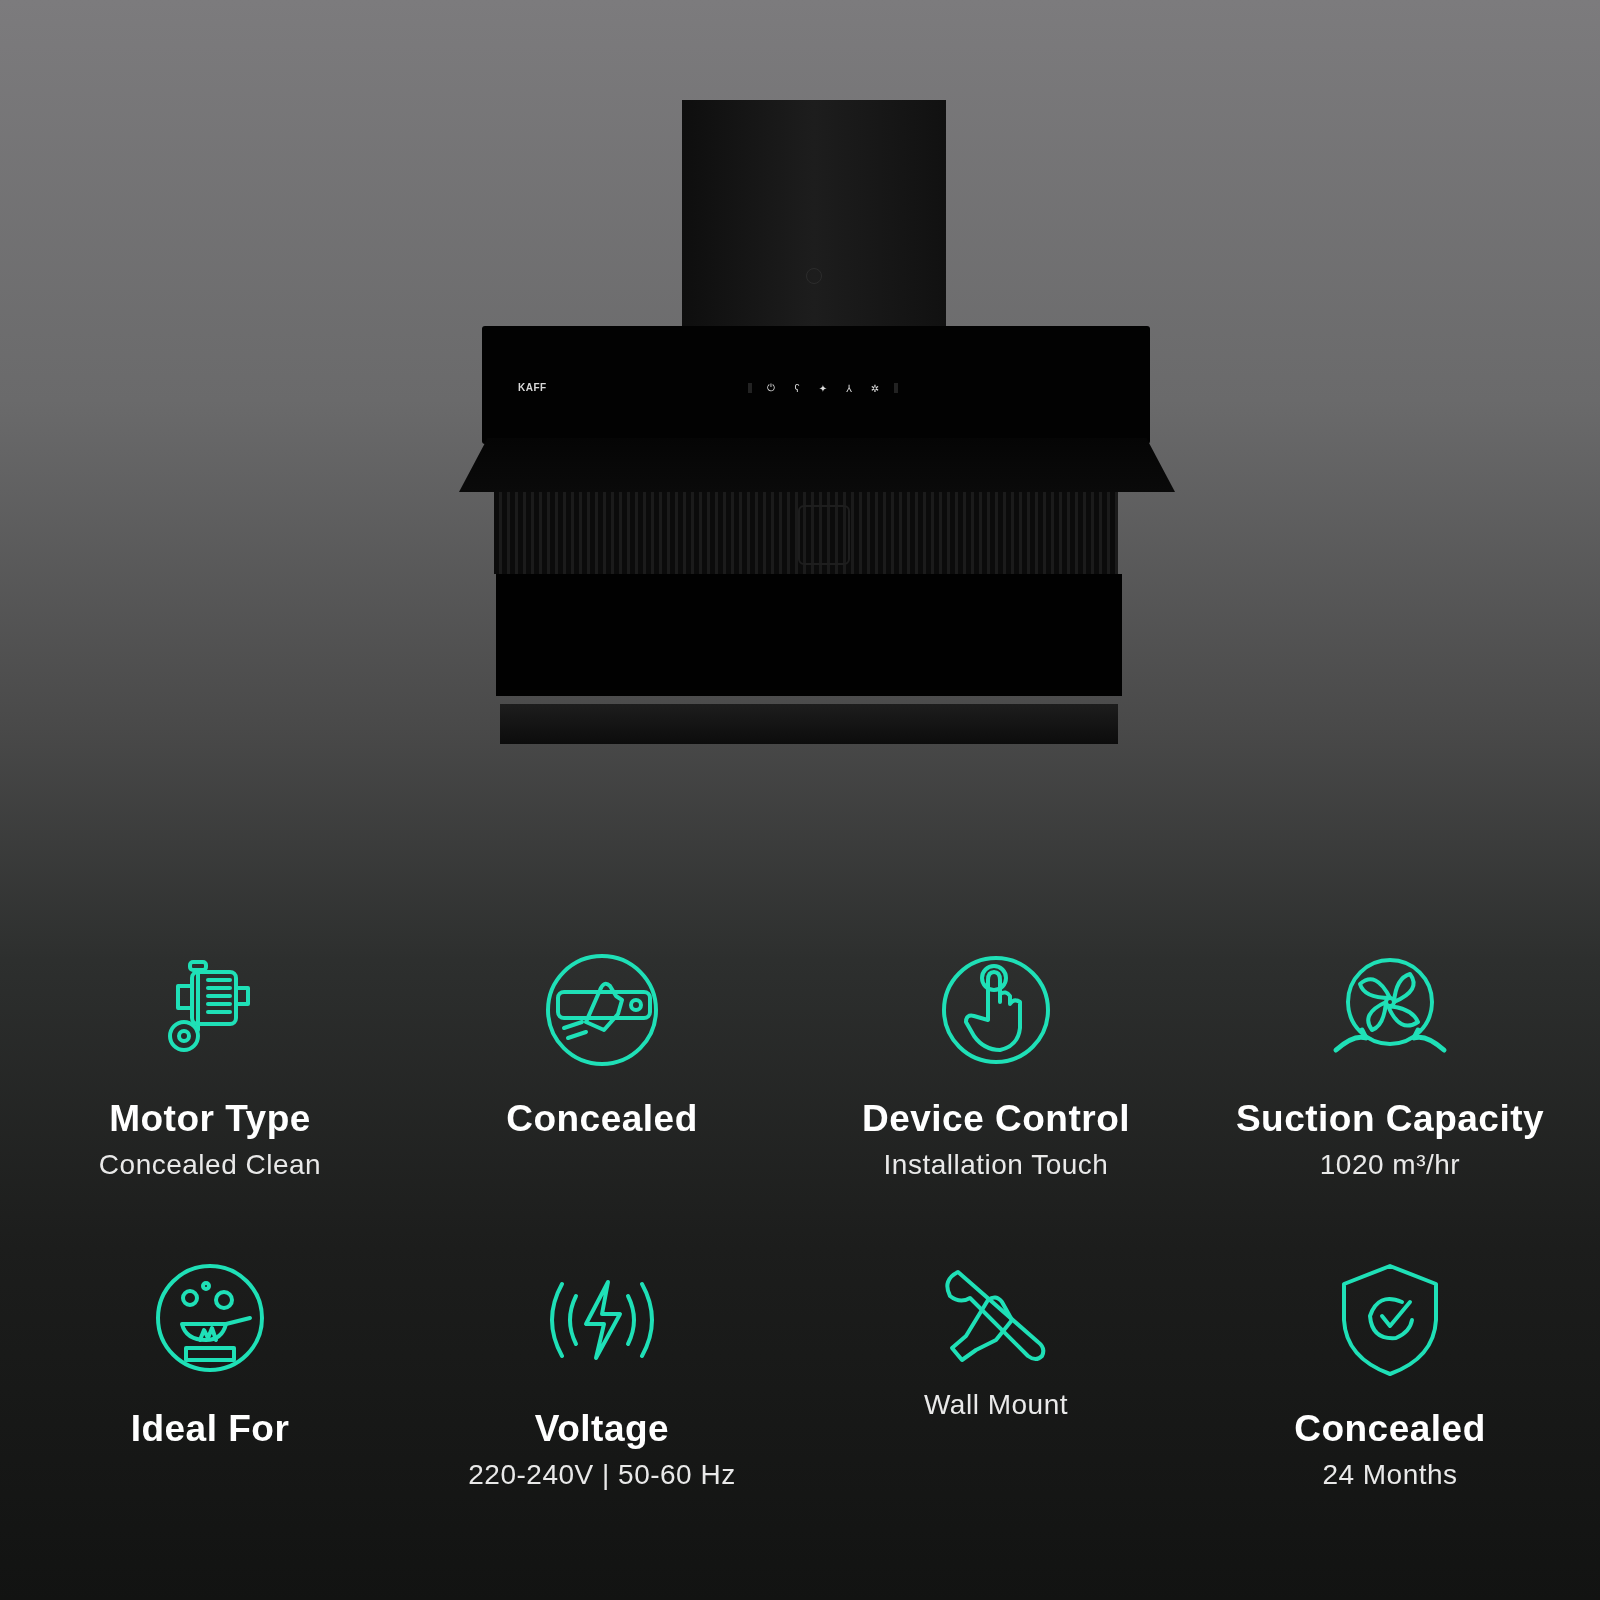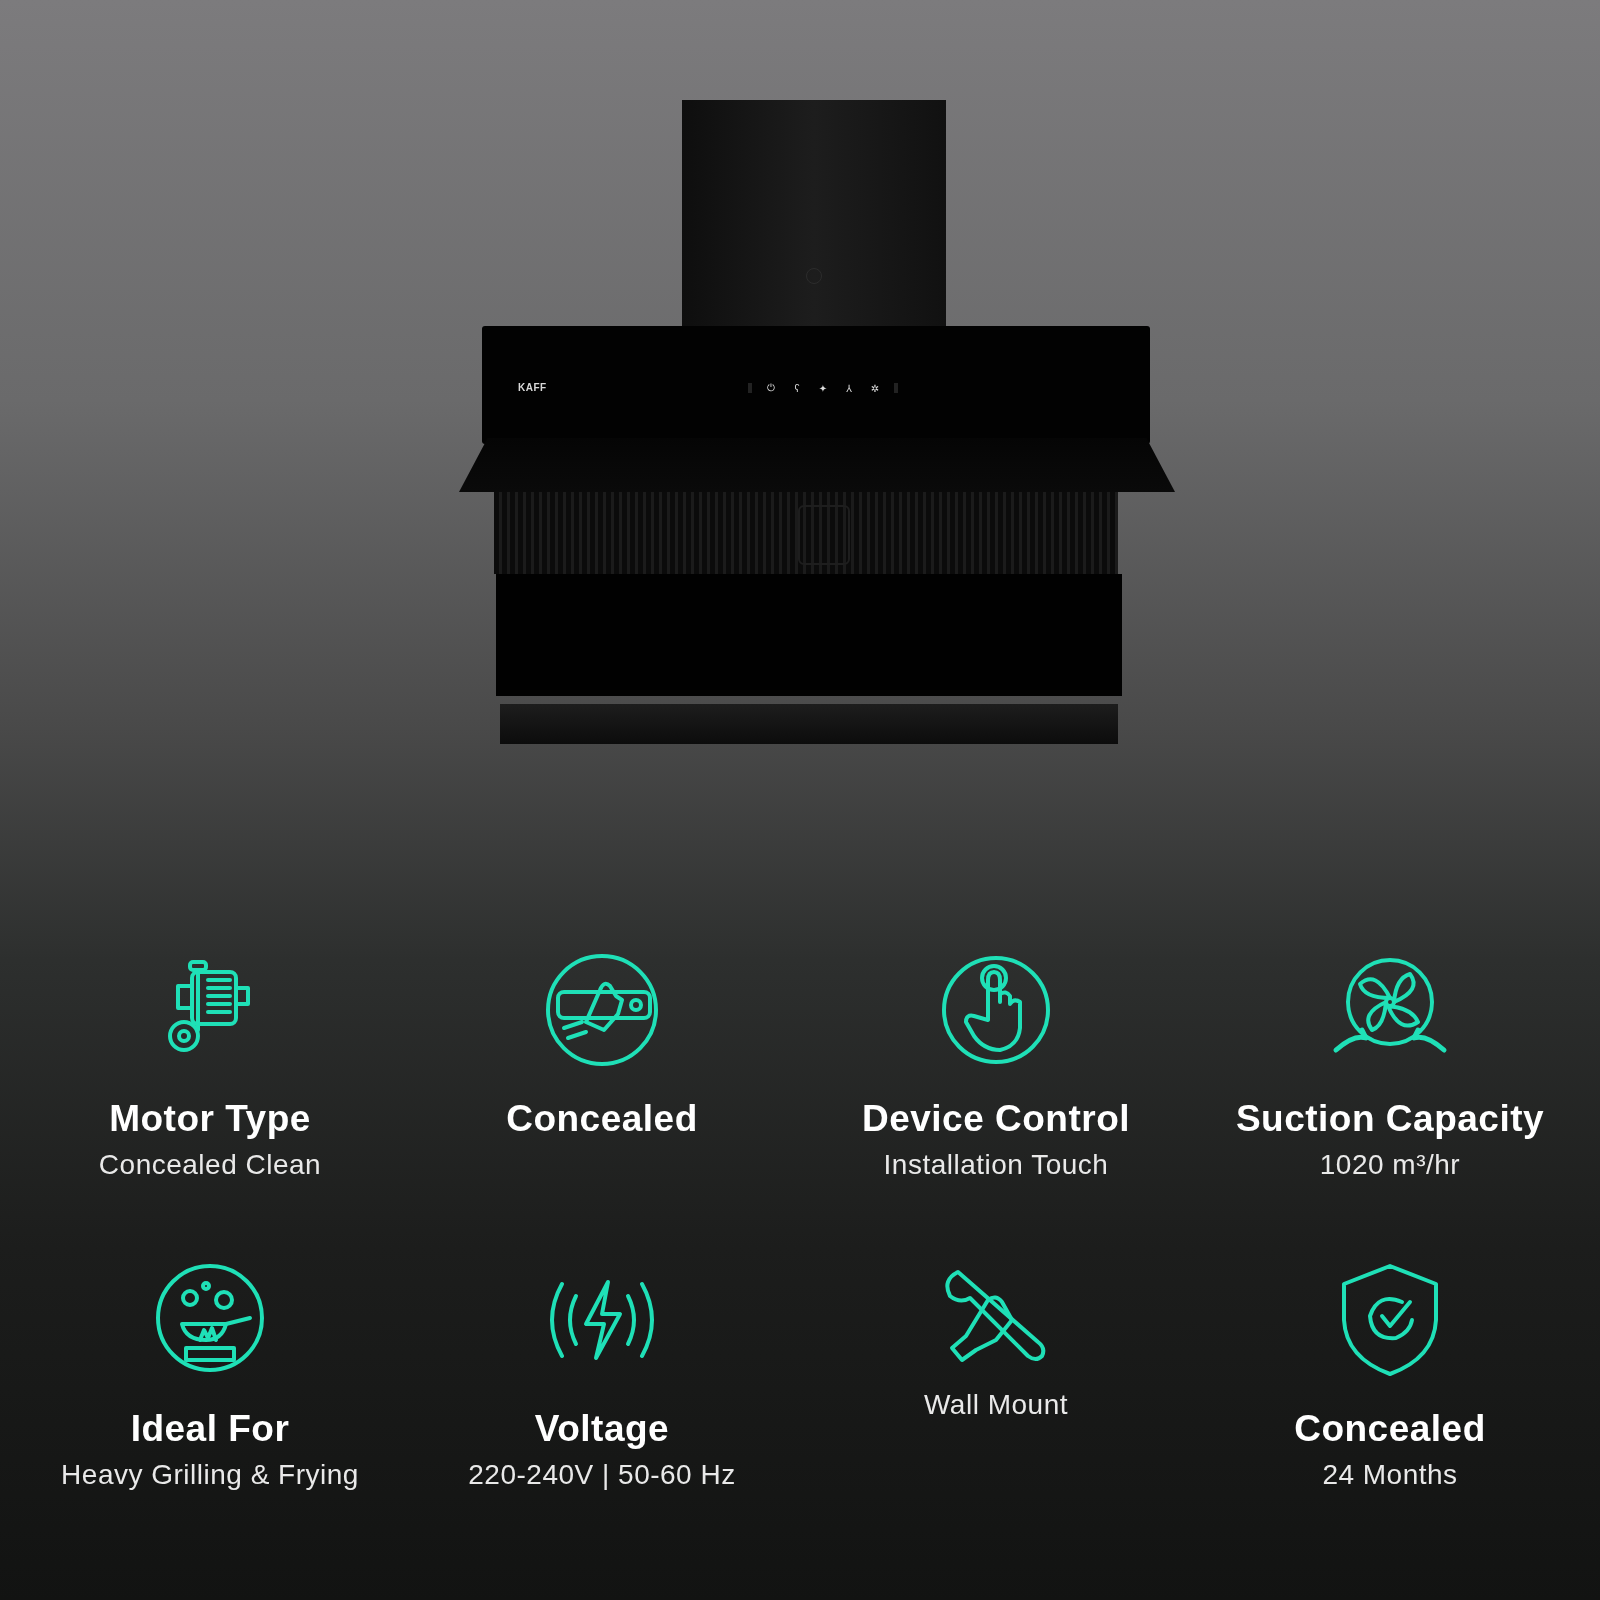--- a/index.html
+++ b/index.html
@@ -151,21 +151,20 @@
         <path d="M32 64 Q36 80 56 80 Q72 80 76 64 Z"></path>
         <line x1="76" y1="64" x2="100" y2="58"></line>
         <path d="M50 80 L54 70 L58 78 L62 68 L66 80"></path>
         <rect x="36" y="88" width="48" height="12"></rect>
         <circle cx="40" cy="38" r="7"></circle>
           <circle cx="56" cy="26" r="3"></circle>
           <circle cx="74" cy="40" r="8"></circle>
       </svg>
     </div>
     <div class="title">Ideal For</div>
-    <div class="value">Heavy Grilling &amp; Frying</div>
   </div>
 
   <div class="feature" style="left:406px;top:310px;">
     <div class="icon">
       <svg viewBox="0 0 120 120" width="120" height="120">
         <path d="M20 24 Q0 60 20 96"></path>
           <path d="M34 36 Q22 60 34 84"></path>
         <path d="M100 24 Q120 60 100 96"></path>
           <path d="M86 36 Q98 60 86 84"></path>
         <path d="M66 22 L44 64 L62 64 L54 98 L78 54 L60 54 Z"></path>

